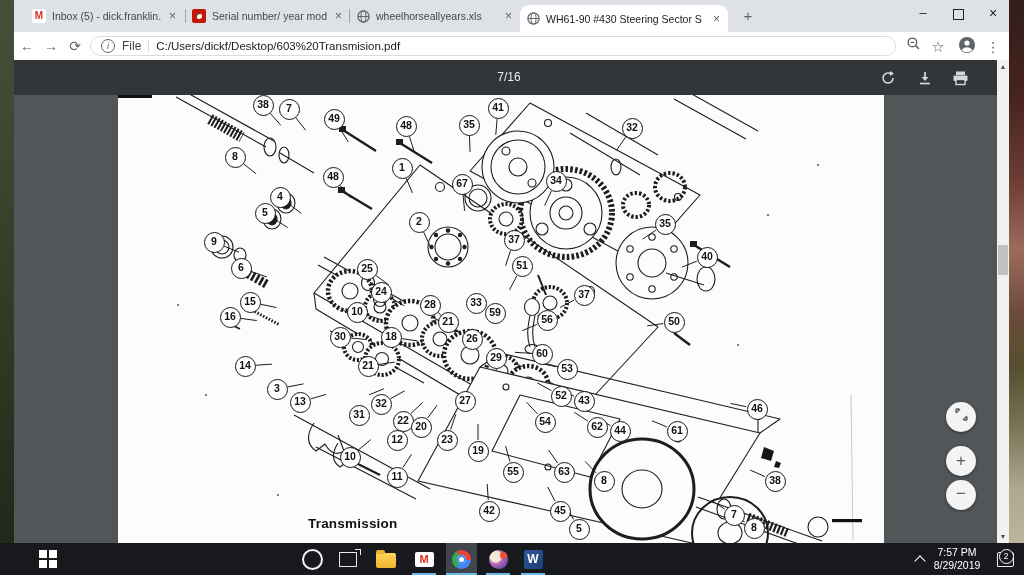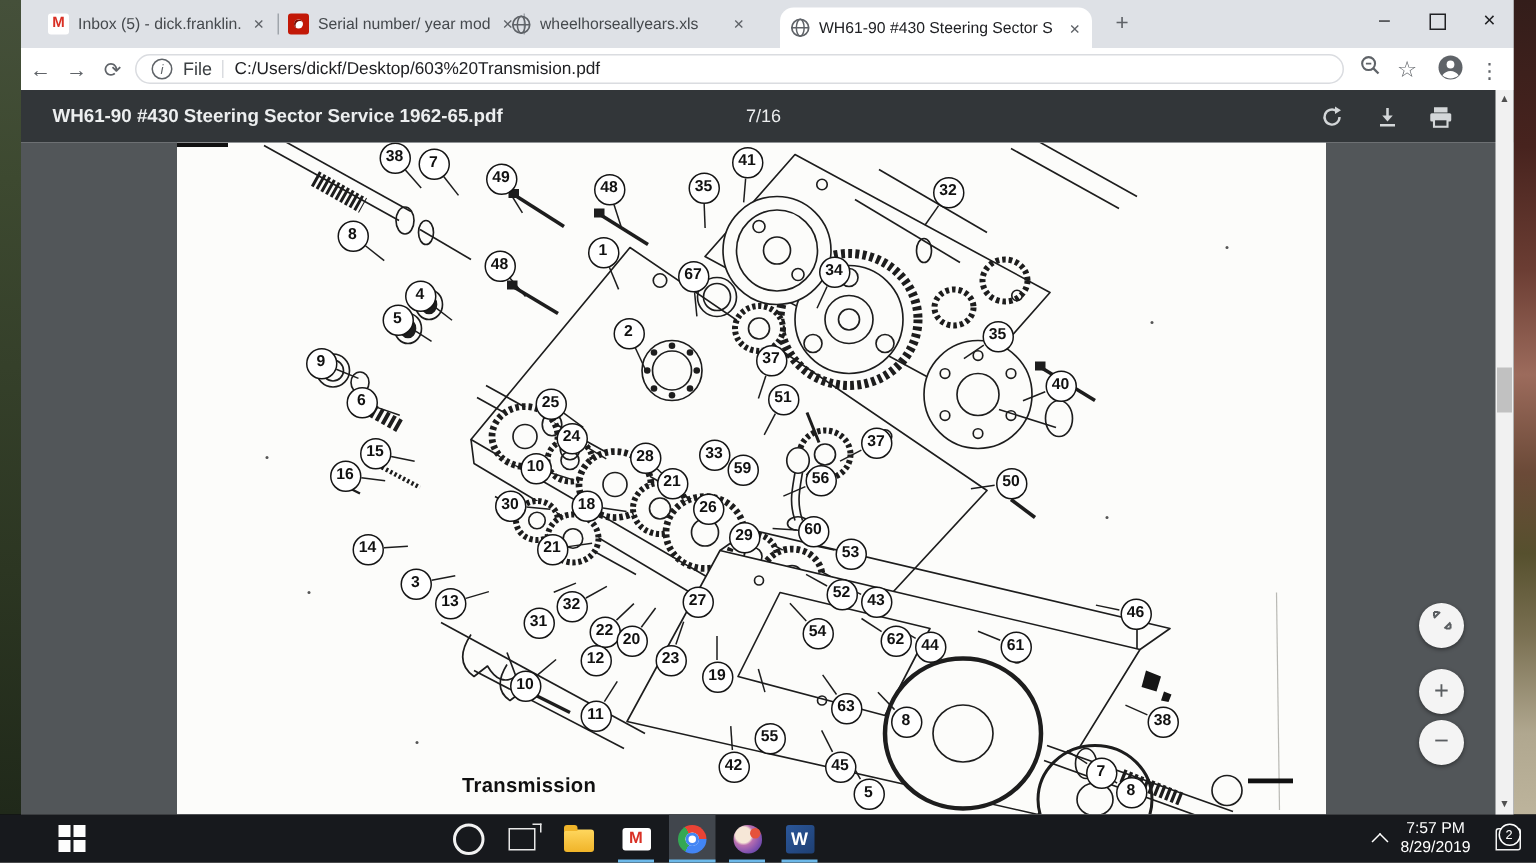--- a/index.html
+++ b/index.html
@@ -123,21 +123,21 @@
       <span class="title">Inbox (5) - dick.franklin.nc@gma</span>
       <span class="x">×</span>
     </div>
     <div class="tabsep abs" style="left:171px;"></div>
     <div class="tab abs" style="left:172px;width:164px;">
       <span class="fav fav-red"></span>
       <span class="title">Serial number/ year model - Pag</span>
       <span class="x">×</span>
     </div>
     <div class="tabsep abs" style="left:335px;"></div>
-    <div class="tab abs" style="left:320px;width:170px;">
+    <div class="tab abs" style="left:336px;width:170px;">
       <span class="fav">
         <svg width="13" height="13" viewBox="0 0 13 13">
             <circle cx="6.5" cy="6.5" r="5.6" fill="none" stroke="#5f6368" stroke-width="1.2"></circle>
             <line x1="1" y1="6.5" x2="12" y2="6.5" stroke="#5f6368" stroke-width="1"></line>
             <ellipse cx="6.5" cy="6.5" rx="2.6" ry="5.6" fill="none" stroke="#5f6368" stroke-width="1"></ellipse>
           </svg>
       </span>
       <span class="title">wheelhorseallyears.xls</span>
       <span class="x">×</span>
     </div>
@@ -180,21 +180,20 @@
       <svg width="18" height="18" viewBox="0 0 18 18">
           <circle cx="9" cy="9" r="8" fill="#5f6368"></circle>
           <circle cx="9" cy="7" r="2.6" fill="#fff"></circle>
           <path d="M3.6 14.2 a6.5 6.5 0 0 1 10.8 0 a8 8 0 0 1 -10.8 0 z" fill="#fff"></path>
         </svg>
     </div>
     <div class="baric abs" style="left:968px;font-size:14px;">⋮</div>
   </div>
 
   <div id="pdfbar" class="abs">
-    <div id="pdf-filename" class="abs">WH61-90 #430 Steering Sector Service 1962-65.pdf</div>
     <div id="page-indicator" class="abs">7/16</div>
     <div class="pdfic abs" style="left:862px;">
       <svg width="16" height="16" viewBox="0 0 16 16">
           <path d="M13 8 a5 5 0 1 1 -2.2-4.1" fill="none" stroke="#d4d7d9" stroke-width="1.6"></path>
           <path d="M10 1 L14 3.5 L10 6 z" fill="#d4d7d9"></path>
         </svg>
     </div>
     <div class="pdfic abs" style="left:899px;">
       <svg width="16" height="16" viewBox="0 0 16 16">
           <line x1="8" y1="2" x2="8" y2="9" stroke="#d4d7d9" stroke-width="1.7"></line>
@@ -490,21 +489,21 @@
           <div class="callout" style="left: 230.5px; top: 310px;">31</div>
           <div class="callout" style="left: 252.5px; top: 298.5px;">32</div>
           <div class="callout" style="left: 336.5px; top: 295.5px;">27</div>
           <div class="callout" style="left: 274.5px; top: 315.5px;">22</div>
           <div class="callout" style="left: 292.5px; top: 321.5px;">20</div>
           <div class="callout" style="left: 268.5px; top: 334.5px;">12</div>
           <div class="callout" style="left: 318.5px; top: 334.5px;">23</div>
           <div class="callout" style="left: 349.5px; top: 345.5px;">19</div>
           <div class="callout" style="left: 221.5px; top: 351.5px;">10</div>
           <div class="callout" style="left: 268.5px; top: 371.5px;">11</div>
-          <div class="callout" style="left: 384.5px; top: 366.5px; margin-top: 20px;">55</div>
+          <div class="callout" style="left: 384.5px; top: 366.5px;">55</div>
           <div class="callout" style="left: 360.5px; top: 405.5px;">42</div>
           <div class="callout" style="left: 413.5px; top: 248.5px;">60</div>
           <div class="callout" style="left: 438.5px; top: 263.5px;">53</div>
           <div class="callout" style="left: 432.5px; top: 290.5px;">52</div>
           <div class="callout" style="left: 455.5px; top: 295.5px;">43</div>
           <div class="callout" style="left: 416.5px; top: 316.5px;">54</div>
           <div class="callout" style="left: 468.5px; top: 321.5px;">62</div>
           <div class="callout" style="left: 491.5px; top: 325.5px;">44</div>
           <div class="callout" style="left: 548.5px; top: 325.5px;">61</div>
           <div class="callout" style="left: 628.5px; top: 303.5px;">46</div>

